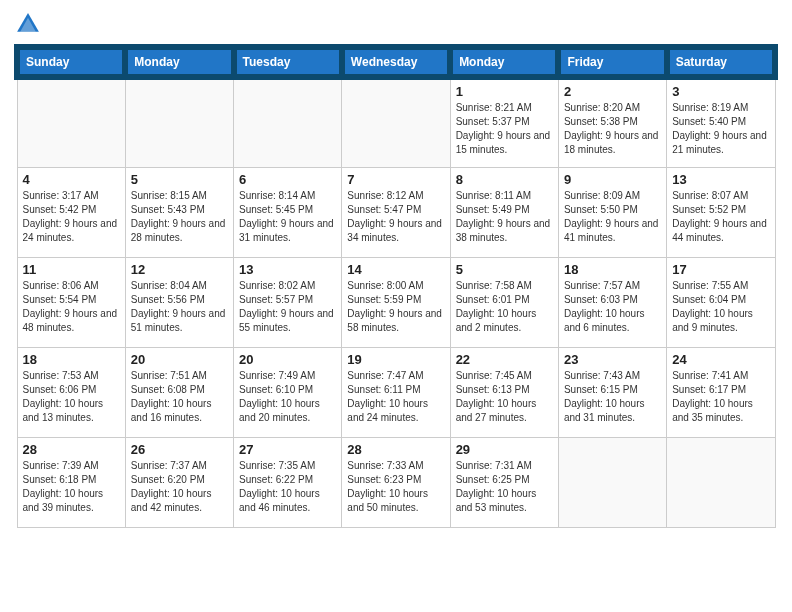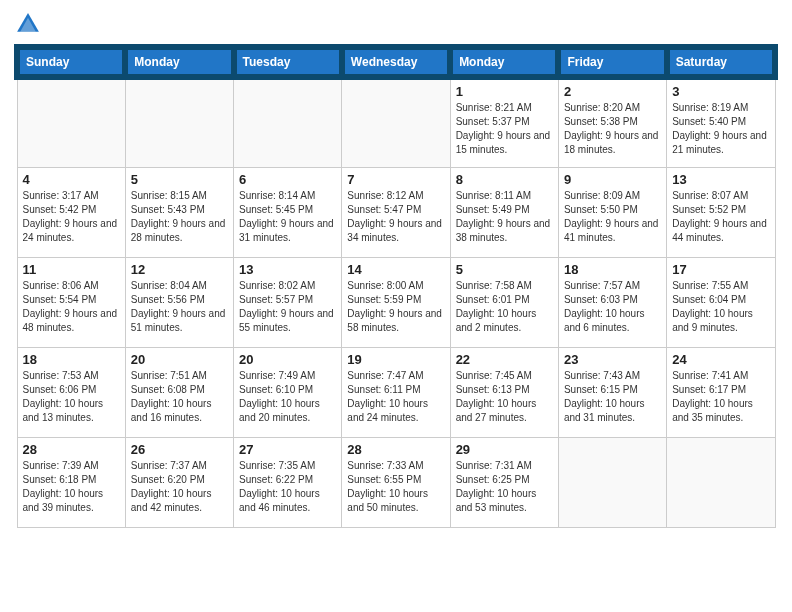--- a/index.html
+++ b/index.html
@@ -301,21 +301,21 @@
           </td>
           <td>
             <span class="day-num">27</span>
             <div class="day-info">Sunrise: 7:35 AM
 Sunset: 6:22 PM
 Daylight: 10 hours and 46 minutes.</div>
           </td>
           <td>
             <span class="day-num">28</span>
             <div class="day-info">Sunrise: 7:33 AM
-Sunset: 6:55 PM
+Sunset: 6:23 PM
 Daylight: 10 hours and 50 minutes.</div>
           </td>
           <td>
             <span class="day-num">29</span>
             <div class="day-info">Sunrise: 7:31 AM
 Sunset: 6:25 PM
 Daylight: 10 hours and 53 minutes.</div>
           </td>
           <td class="empty"></td>
           <td class="empty"></td>

